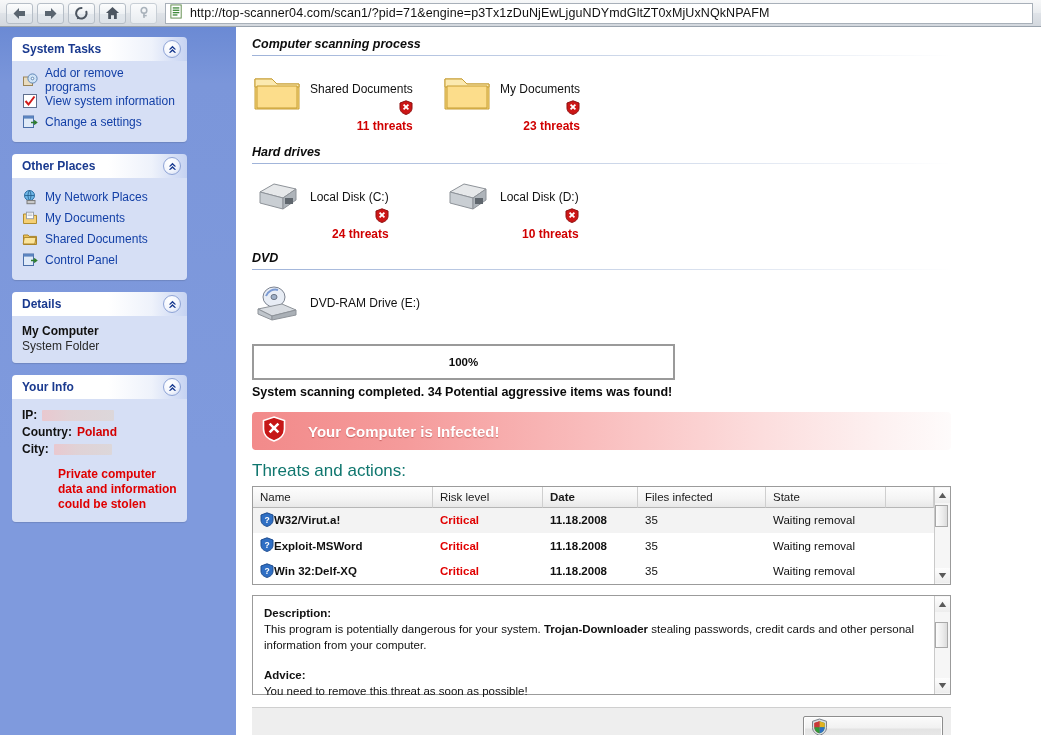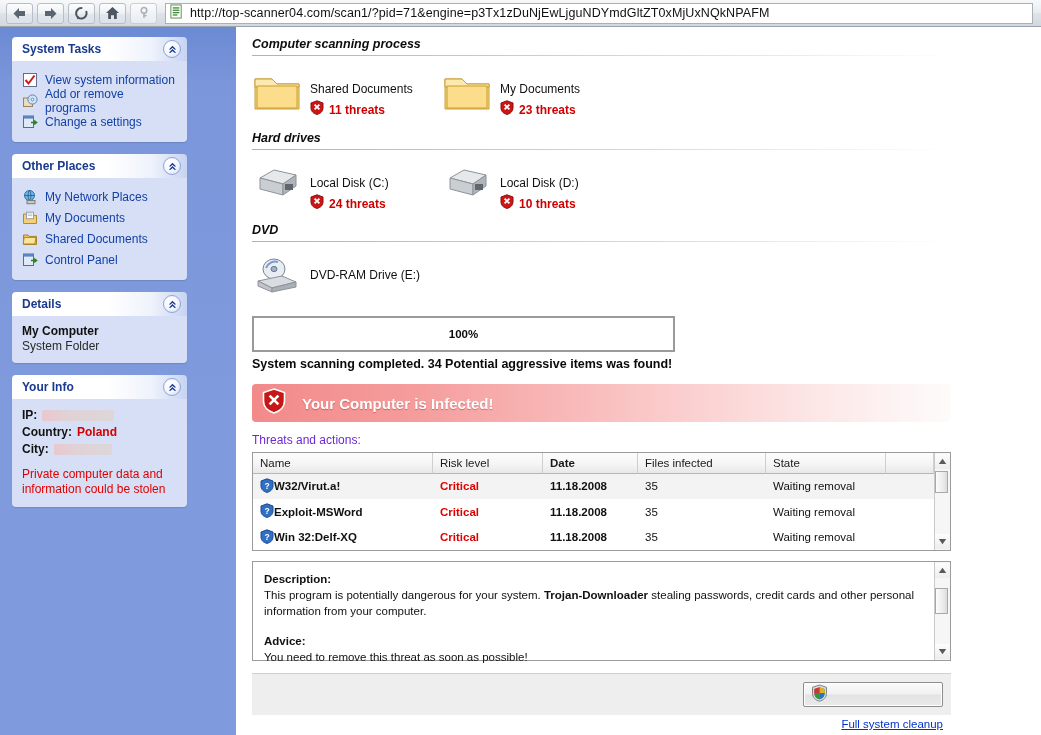--- a/index.html
+++ b/index.html
@@ -79,36 +79,36 @@
   .link-row .lbl { margin-left: 7px; text-decoration: none; color: #123fa6; }
   .ico { width: 16px; height: 16px; flex: none; display:block; }
 
   .details-body .d-title { font-size: 12px; font-weight: bold; color: #101010; }
   .details-body .d-sub { font-size: 12px; color: #2a2a2a; margin-top: 1px; }
 
   .info-body .irow { font-size: 12px; font-weight: bold; color: #111; line-height: 17px; display:flex; align-items:center;}
   .redact { display: inline-block; height: 11px; margin-left: 5px;
             background: linear-gradient(to right, #e9c8cf, #e0d2d6 40%, #dcd7da); border-radius: 1px; }
   .info-body .country-val { color: #d40000; font-weight: bold; margin-left: 5px; }
-  .info-warn { color: #e00000; font-weight: normal; font-size: 12px; line-height: 15px; margin-top: 9px; }
+  .info-warn { color: #e00000; font-weight: bold; font-size: 12px; line-height: 15px; margin-top: 9px; margin-left: 36px; }
 
   
   #main {
     position: absolute; left: 236px; top: 0; width: 805px; height: 708px;
     background: #ffffff; padding: 10px 0 0 16px;
   }
   .section-title { font-size: 12.5px; font-weight: bold; color: #0c0c0c; font-style: italic; }
   .rule { height: 1px; background: linear-gradient(to right,#9fb3d9 0%, #cfd9ea 55%, #ffffff 100%); margin: 4px 0 0 0; width: 700px; }
 
   .dev-row { display: flex; margin-top: 14px; }
   .dev { display: flex; align-items: flex-start; width: 190px; }
   .dev .devicon { flex: none; margin-right: 8px; }
   .dev .devtext { padding-top: 12px; }
   .dev .devname { font-size: 12px; color: #111; }
-  .threat { display: flex; align-items: center; margin-top: 4px; }
+  .threat { display: flex; align-items: flex-end; margin-top: 4px; flex-direction: column; }
   .threat .tlabel { color: #d00000; font-weight: bold; font-size: 12px; margin-left: 5px; }
 
   
   #progress-wrap {
     margin-top: 14px; width: 423px; height: 19px;
     border: 2px solid #9a9a9a; background: #fff;
     position: relative; padding: 16px; display: flex; align-items: center;
   }
   #progress-fill { height: 100%; width: 100%; display: flex; gap: 2px; }
   .seg { flex: 1; background: linear-gradient(to bottom,#48e04a 0%,#23d02a 45%,#17c41d 55%,#34dc38 100%); }
@@ -121,25 +121,25 @@
   #scan-status { margin-top: 5px; font-size: 12.5px; font-weight: bold; color: #0a0a0a; }
 
   
   #infected-banner {
     margin-top: 13px; width: 699px; height: 38px;
     background: linear-gradient(to right, #f28a8a 0%, #f59b9b 22%, #f9bcbc 48%, #fcdcdc 72%, #fdf1f1 90%, #fefbfb 100%);
     border-radius: 4px;
     display: flex; align-items: center; padding-left: 10px;
   }
   #infected-banner .btext {
-    margin-left: 16px; color: #ffffff; font-size: 15px; font-weight: bold;
+    margin-left: 22px; color: #ffffff; font-size: 15px; font-weight: bold;
     text-shadow: 0 1px 1px rgba(150,40,40,0.45);
   }
 
-  .caption { margin-top: 11px; font-size: 12px; color: #6d28d9; }
+  .caption { margin-top: 11px; font-size: 17px; color: #0f766e; }
 
   
   #threats-box {
     margin-top: 5px; width: 699px; height: 99px;
     border: 1px solid #9b9b9b; background: #fff; display: flex;
   }
   #threats-inner { flex: 1; display: flex; flex-direction: column; }
   .t-head { display: flex; height: 21px; background: linear-gradient(to bottom,#fbfbfb,#eeeeee); }
   .t-head .th {
     font-size: 11.5px; color: #1a1a1a; padding: 4px 0 0 7px;
@@ -260,35 +260,35 @@
           <svg width="11" height="11" viewBox="0 0 12 12">
             <path d="M6 2 L10 6 L8 6 L6 4 L4 6 L2 6 Z" fill="#16388f"></path>
             <path d="M6 5.5 L10 9.5 L8 9.5 L6 7.5 L4 9.5 L2 9.5 Z" fill="#16388f"></path>
           </svg>
         </span>
       </div>
       <div class="panel-body">
         <div class="link-row">
           <span class="ico">
             <svg width="16" height="16" viewBox="0 0 16 16">
-              <rect x="1.5" y="1.5" width="13" height="13" fill="#ffffff" stroke="#5f6f8f"></rect>
-              <path d="M3.5 8 L6.5 11.5 L12.5 3.5" stroke="#d01b1b" stroke-width="2" fill="none"></path>
+              <rect x="1.5" y="5" width="9" height="8.5" fill="#e9dcc0" stroke="#9a8458"></rect>
+              <circle cx="10.5" cy="6.5" r="4.6" fill="#cfe3f6" stroke="#5f86b5"></circle>
+              <circle cx="10.5" cy="6.5" r="1.3" fill="#ffffff" stroke="#5f86b5"></circle>
             </svg>
           </span>
-          <span class="lbl">View system information</span>
+          <span class="lbl">Add or remove programs</span>
         </div>
         <div class="link-row">
           <span class="ico">
             <svg width="16" height="16" viewBox="0 0 16 16">
-              <rect x="1.5" y="5" width="9" height="8.5" fill="#e9dcc0" stroke="#9a8458"></rect>
-              <circle cx="10.5" cy="6.5" r="4.6" fill="#cfe3f6" stroke="#5f86b5"></circle>
-              <circle cx="10.5" cy="6.5" r="1.3" fill="#ffffff" stroke="#5f86b5"></circle>
+              <rect x="1.5" y="1.5" width="13" height="13" fill="#ffffff" stroke="#5f6f8f"></rect>
+              <path d="M3.5 8 L6.5 11.5 L12.5 3.5" stroke="#d01b1b" stroke-width="2" fill="none"></path>
             </svg>
           </span>
-          <span class="lbl">Add or remove programs</span>
+          <span class="lbl">View system information</span>
         </div>
         <div class="link-row">
           <span class="ico">
             <svg width="16" height="16" viewBox="0 0 16 16">
               <rect x="1.5" y="2" width="10" height="11.5" fill="#dfeaf8" stroke="#4a6ea8"></rect>
               <rect x="1.5" y="2" width="10" height="2.6" fill="#5b84c0"></rect>
               <path d="M9 8.5 L14 8.5 M12 6.5 L14.5 8.5 L12 10.5" stroke="#2f7d2f" stroke-width="1.6" fill="none"></path>
             </svg>
           </span>
           <span class="lbl">Change a settings</span>

